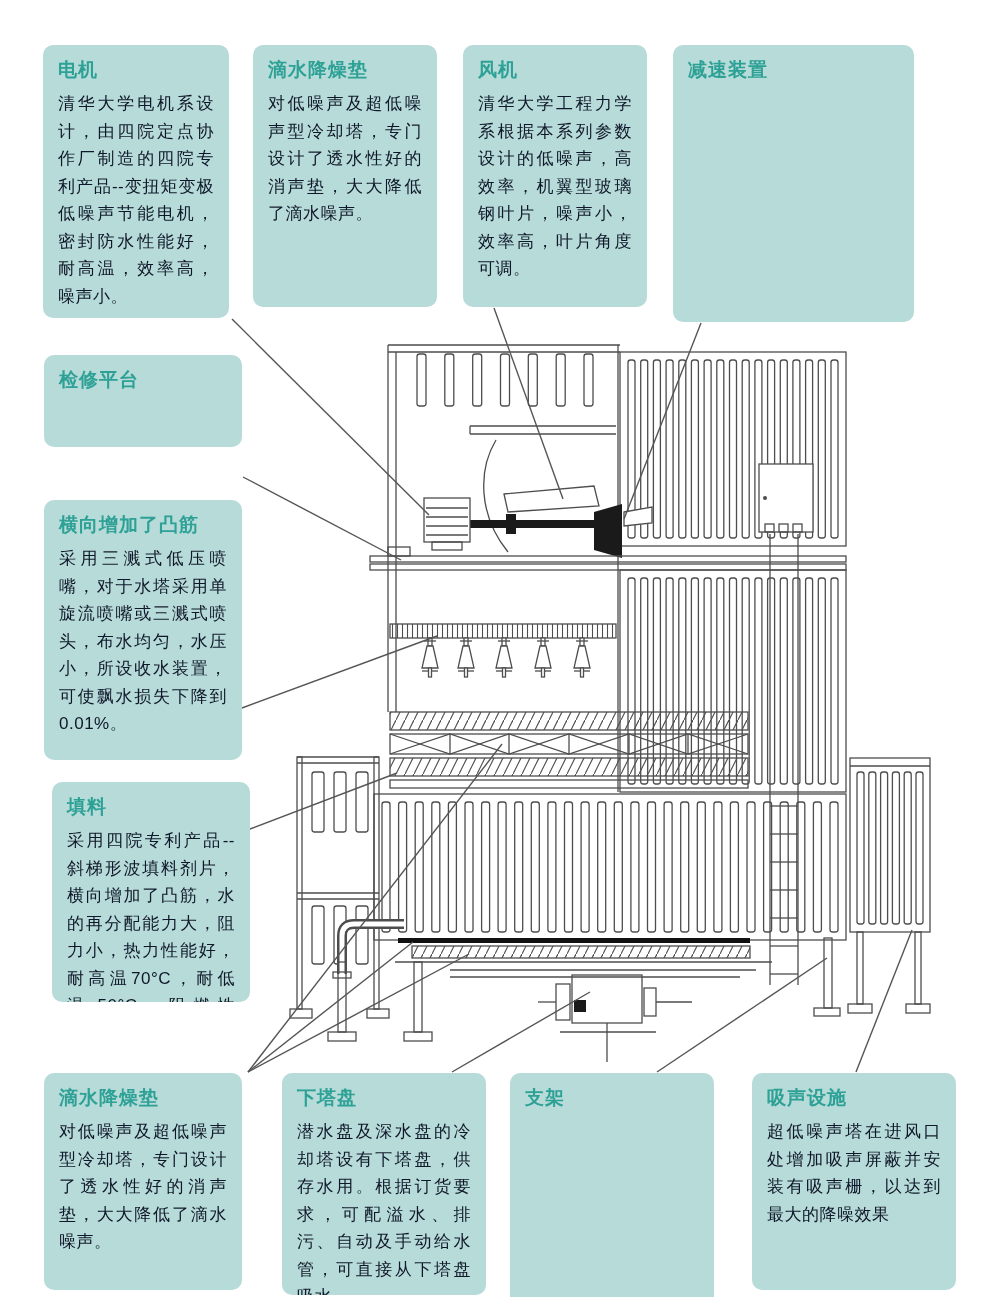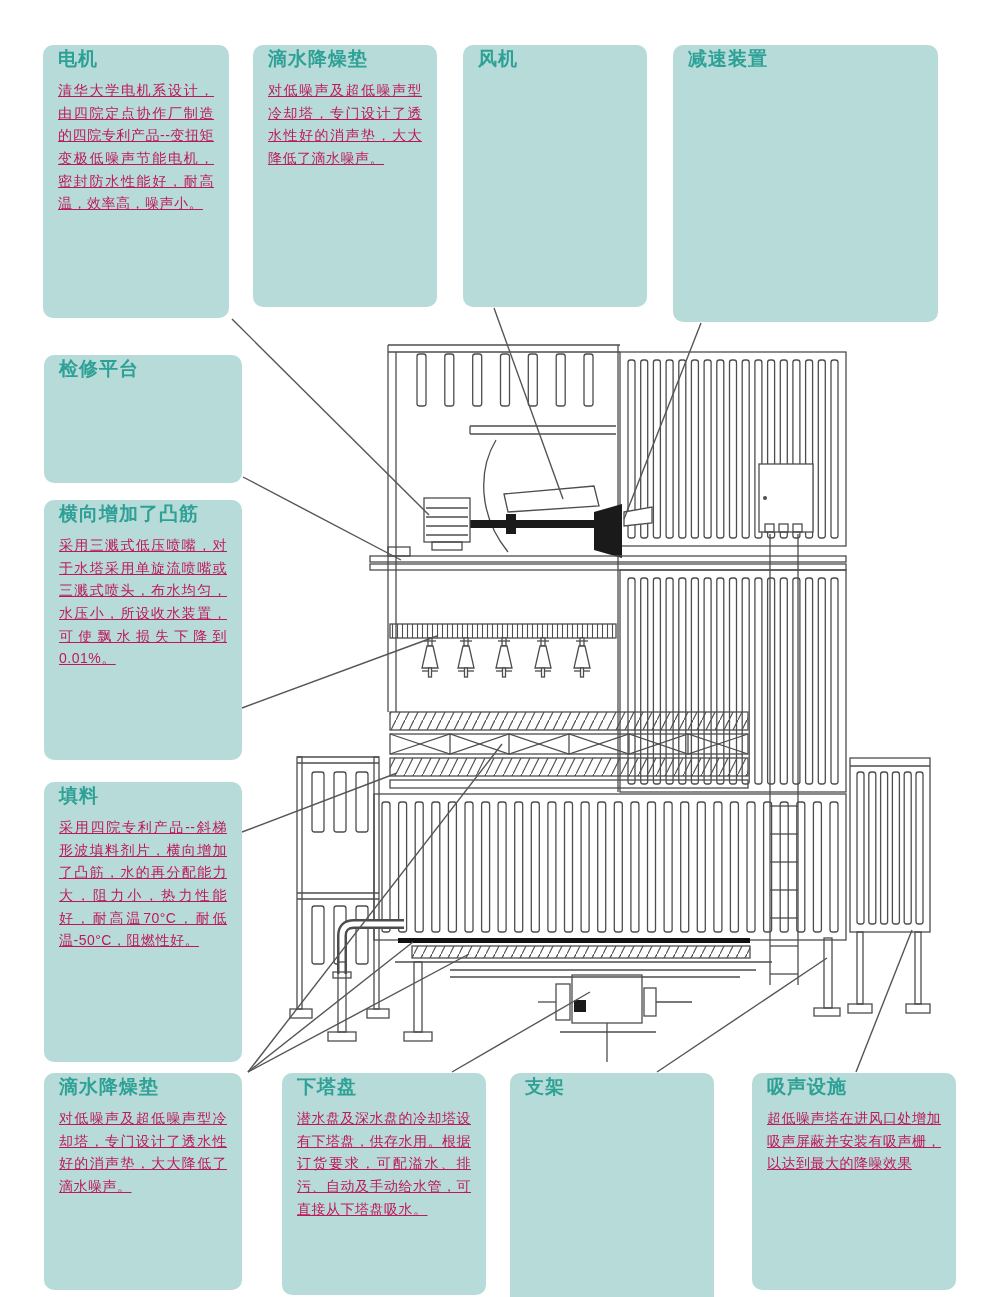--- a/index.html
+++ b/index.html
@@ -3,29 +3,29 @@
 <meta charset="utf-8">
 <style>
   html,body{margin:0;padding:0;}
   body{
     width:1000px;height:1297px;position:relative;background:#ffffff;
     font-family:"Liberation Sans","DejaVu Sans",sans-serif;overflow:hidden;
   }
   #diagram-svg{position:absolute;left:0;top:0;z-index:0;}
   .callout{
     position:absolute;background:#b7dbd8;border-radius:10px;
-    padding:1px 15px;box-sizing:border-box;overflow:hidden;z-index:2;
+    padding:12px 15px;box-sizing:border-box;overflow:hidden;z-index:2;
   }
   .callout-title{
     color:#2ea196;font-size:19px;font-weight:bold;margin-bottom:7px;
     letter-spacing:1px;
   }
   .callout-body{
-    color:#be185d;font-size:14px;line-height:1.62;font-weight:500;
-    letter-spacing:0.5px;text-align:justify;text-decoration:underline;
+    color:#0f172a;font-size:17px;line-height:1.62;font-weight:500;
+    letter-spacing:0.5px;text-align:justify;
   }
 </style>
 </head>
 <body>
 
 <svg id="diagram-svg" width="1000" height="1297" viewBox="0 0 1000 1297">
   <defs>
     <pattern id="hatch" width="9" height="18" patternUnits="userSpaceOnUse">
       <path d="M0 18 L9 0" stroke="#4d4d4d" stroke-width="1.2" fill="none"></path>
     </pattern>
@@ -311,36 +311,37 @@
   <div class="callout-body">清华大学电机系设计，由四院定点协作厂制造的四院专利产品--变扭矩变极低噪声节能电机，密封防水性能好，耐高温，效率高，噪声小。</div>
 </div>
 
 <div class="callout" style="left:253px;top:45px;width:184px;height:262px">
   <div class="callout-title">滴水降燥垫</div>
   <div class="callout-body">对低噪声及超低噪声型冷却塔，专门设计了透水性好的消声垫，大大降低了滴水噪声。</div>
 </div>
 
 <div class="callout" style="left:463px;top:45px;width:184px;height:262px">
   <div class="callout-title">风机</div>
-</div>
-
-<div class="callout" style="left:673px;top:45px;width:265px;height:277px">
+  <div class="callout-body">清华大学工程力学系根据本系列参数设计的低噪声，高效率，机翼型玻璃钢叶片，噪声小，效率高，叶片角度可调。</div>
+</div>
+
+<div class="callout" style="left:673px;top:45px;width:241px;height:277px">
   <div class="callout-title">减速装置</div>
 </div>
 
-<div class="callout" style="left:44px;top:355px;width:198px;height:128px">
+<div class="callout" style="left:44px;top:355px;width:198px;height:92px">
   <div class="callout-title">检修平台</div>
 </div>
 
 <div class="callout" style="left:44px;top:500px;width:198px;height:260px">
   <div class="callout-title">横向增加了凸筋</div>
   <div class="callout-body">采用三溅式低压喷嘴，对于水塔采用单旋流喷嘴或三溅式喷头，布水均匀，水压小，所设收水装置，可使飘水损失下降到0.01%。</div>
 </div>
 
-<div class="callout" style="left:44px;top:782px;width:198px;height:280px">
+<div class="callout" style="left:52px;top:782px;width:198px;height:220px">
   <div class="callout-title">填料</div>
   <div class="callout-body">采用四院专利产品--斜梯形波填料剂片，横向增加了凸筋，水的再分配能力大，阻力小，热力性能好，耐高温70°C，耐低温-50°C，阻燃性好。</div>
 </div>
 
 <div class="callout" style="left:44px;top:1073px;width:198px;height:217px">
   <div class="callout-title">滴水降燥垫</div>
   <div class="callout-body">对低噪声及超低噪声型冷却塔，专门设计了透水性好的消声垫，大大降低了滴水噪声。</div>
 </div>
 
 <div class="callout" style="left:282px;top:1073px;width:204px;height:222px">

